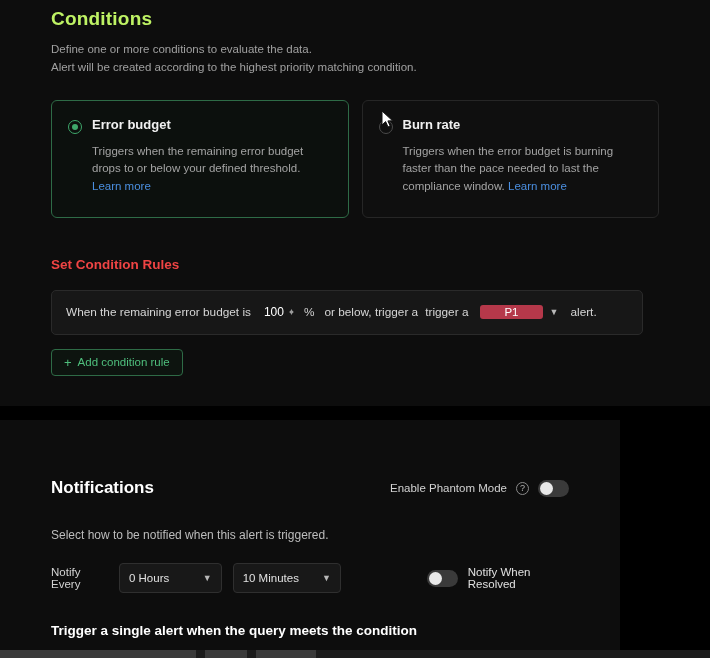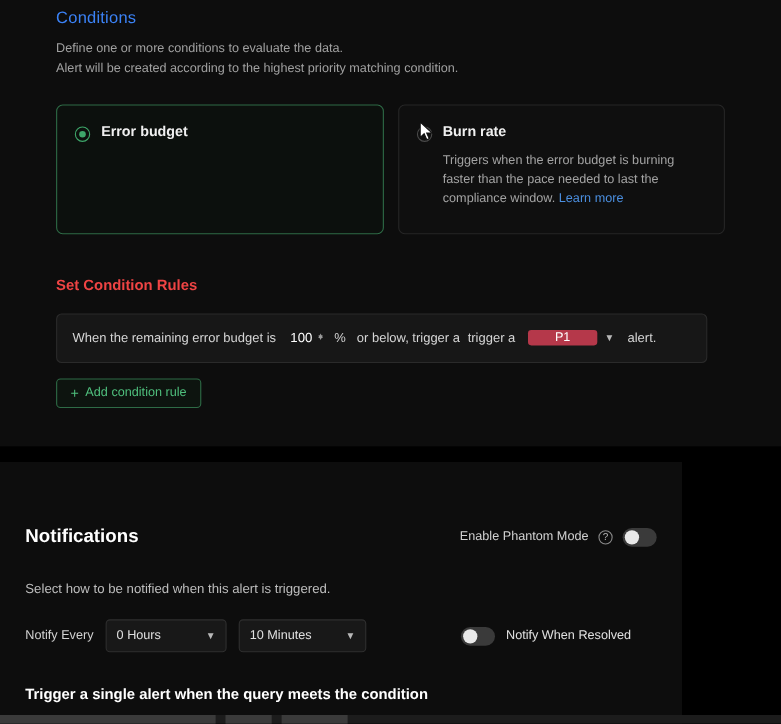--- a/index.html
+++ b/index.html
@@ -13,21 +13,21 @@
   }
   .page { position: relative; width: 710px; height: 658px; background:#000; }
 
   
   .conditions {
     position: absolute; left: 0; top: 0; width: 710px; height: 406px;
     background: #0d0d0d;
     padding: 0 51px;
   }
   .section-title {
-    font-size: 15px; font-weight: normal; color: #3b82f6;
+    font-size: 19px; font-weight: bold; color: #bef264;
     margin: 0; padding-top: 8px; letter-spacing: .2px;
   }
   .section-sub {
     font-size: 11.5px; color: #a0a0a0; margin-top: 11px; line-height: 1.55;
   }
   .cards {
     display: flex; gap: 13px; margin-top: 23px;
   }
   .card {
     position: relative;
@@ -104,21 +104,21 @@
     font-size: 11.5px; padding: 6px 12px; cursor: pointer;
   }
   .add-rule .plus { font-size: 13px; line-height: 1; }
 
   
   .band { position: absolute; left:0; top: 406px; width: 710px; height: 14px; background: #000; }
 
   
   .notifications {
     position: absolute; left: 0; top: 420px; width: 620px; height: 238px;
-    background: #0d0d0d; padding: 0 23px;
+    background: #0d0d0d; padding: 0 51px;
   }
   .notif-head {
     display: flex; align-items: center; justify-content: space-between;
     padding-top: 58px;
   }
   .notif-title { font-size: 17px; font-weight: bold; color: #ffffff; }
   .phantom { display: flex; align-items: center; gap: 9px; }
   .phantom-label { font-size: 11.5px; color: #d2d2d2; }
   .help-icon {
     width: 13px; height: 13px; border-radius: 50%;
@@ -163,20 +163,24 @@
       <div>Define one or more conditions to evaluate the data.</div>
       <div>Alert will be created according to the highest priority matching condition.</div>
     </div>
 
     <div class="cards">
 
       <div class="card selected">
         <div class="card-head">
           <span class="radio on"></span>
           <span class="card-title">Error budget</span>
+        </div>
+        <div class="card-desc">
+          <span>Triggers when the remaining error budget drops to or below your defined threshold.</span>
+          <span class="link">Learn more</span>
         </div>
       </div>
 
       <div class="card">
         <div class="card-head">
           <span class="radio"></span>
           <span class="card-title">Burn rate</span>
         </div>
         <div class="card-desc">
           <span>Triggers when the error budget is burning faster than the pace needed to last the compliance window.</span>

